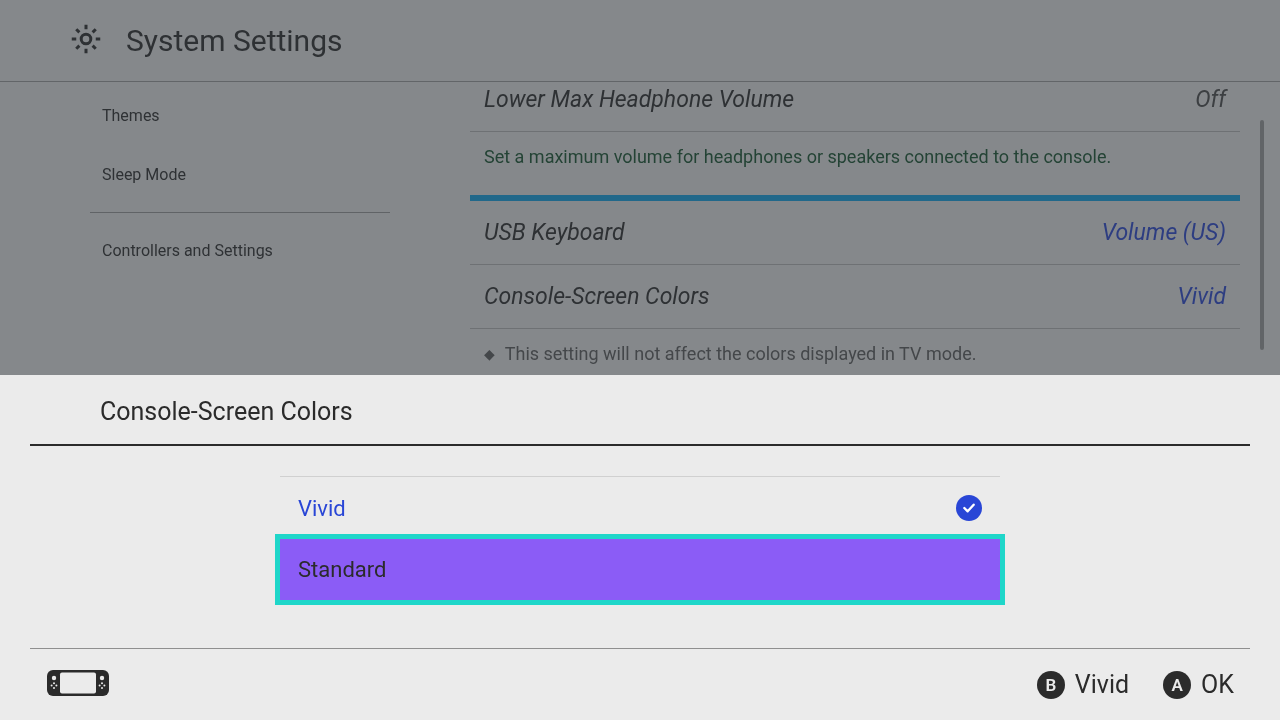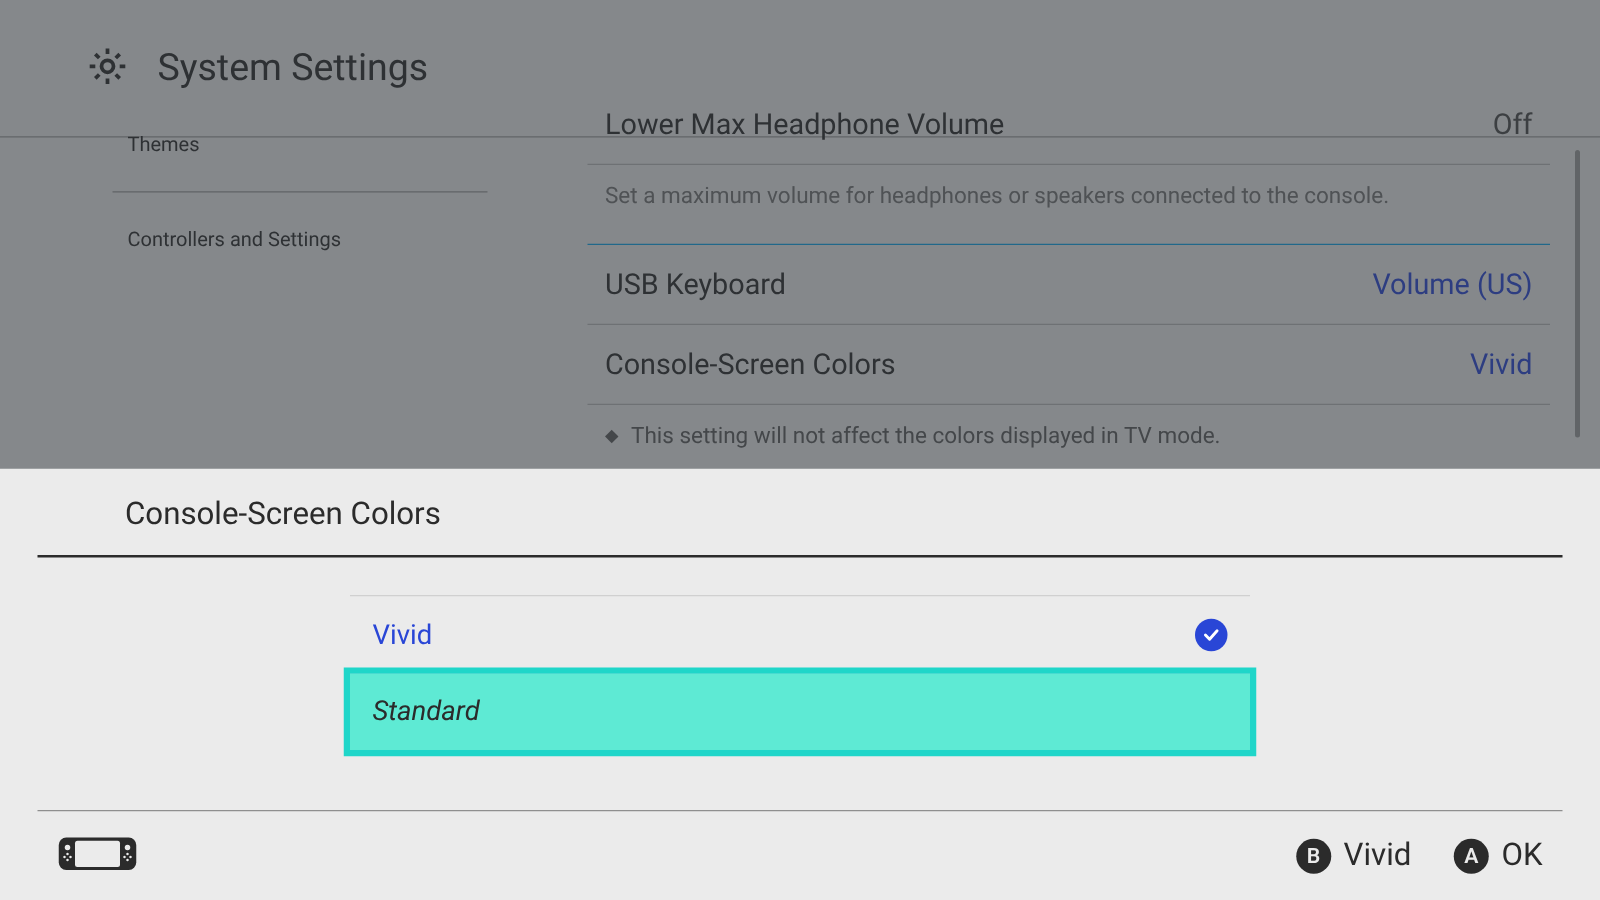--- a/index.html
+++ b/index.html
@@ -10,21 +10,21 @@
     background: #ebebeb;
   }
   .dim-overlay {
     position: absolute; inset: 0;
     background: rgba(50,55,60,0.55);
     pointer-events: none;
   }
 
   
   .header {
-    position: absolute; top: 0; left: 0; right: 0; height: 110px;
+    position: absolute; top: 0; left: 0; right: 0; height: 82px;
     display: flex; align-items: center; gap: 22px;
     padding-left: 68px;
     border-bottom: 1px solid #9d9d9d;
   }
   .header .title { font-size: 30px; color: #2b2b2b; }
   .gear-icon { width: 36px; height: 36px; }
 
   
   .sidebar {
     position: absolute; top: 86px; left: 30px; width: 390px;
@@ -41,27 +41,28 @@
 
   
   .content {
     position: absolute; top: 86px; left: 470px; right: 40px;
   }
   .row {
     display: flex; justify-content: space-between; align-items: center;
     padding: 18px 14px;
     border-bottom: 1px solid #b8b8b8;
     font-size: 23px;
+    font-style: italic;
   }
   .row .value { color: #2946d6; }
   .row .value-off { color: #4a4a4a; }
   .hint {
-    font-size: 18px; color: #737373;
+    font-size: 18px; color: #14532d;
     padding: 14px 14px 28px 14px;
-    border-bottom: 1px solid #0ea5e9;
+    border-bottom: 6px solid #0ea5e9;
   }
   .note {
     font-size: 18px; color: #5b5b5b;
     padding: 14px 14px;
     display: flex; gap: 10px; align-items: center;
   }
   .diamond { color: #5b5b5b; font-size: 14px; }
 
   
   .scroll-indicator {
@@ -85,25 +86,24 @@
     margin: 30px auto 0 auto; width: 720px;
   }
   .option {
     display: flex; justify-content: space-between; align-items: center;
     padding: 18px 18px;
     font-size: 22px;
     border-top: 1px solid #d0d0d0;
   }
   .option.selected-row { color: #2946d6; }
   .option.focused {
-    background: #5eead4;
+    background: #8b5cf6;
     outline: 5px solid #1fd6c9;
     border-top: none;
     color: #2b2b2b;
-    font-style: italic;
   }
   .check {
     width: 26px; height: 26px; border-radius: 50%;
     background: #2946d6; display: flex; align-items: center; justify-content: center;
   }
   .check svg { width: 16px; height: 16px; }
 
   
   .footer {
     position: absolute; left: 30px; right: 30px; bottom: 0; height: 72px;
@@ -130,20 +130,21 @@
       <svg class="gear-icon" viewBox="0 0 24 24" fill="none" stroke="#2b2b2b" stroke-width="2">
         <circle cx="12" cy="12" r="3.2"></circle>
         <path d="M12 2.5v3M12 18.5v3M21.5 12h-3M5.5 12h-3M18.5 5.5l-2.1 2.1M7.6 16.4l-2.1 2.1M18.5 18.5l-2.1-2.1M7.6 7.6 5.5 5.5"></path>
       </svg>
     </span>
     <span class="title">System Settings</span>
   </div>
 
   <div class="sidebar">
     <div class="sidebar-item">Themes</div>
+    <div class="sidebar-item">Sleep Mode</div>
     <hr class="sidebar-divider">
     <div class="sidebar-item">Controllers and Settings</div>
   </div>
 
   <div class="content">
     <div class="row" style="border-top:none;padding-top:0">
       <span>Lower Max Headphone Volume</span>
       <span class="value-off">Off</span>
     </div>
     <div class="hint">Set a maximum volume for headphones or speakers connected to the console.</div>

